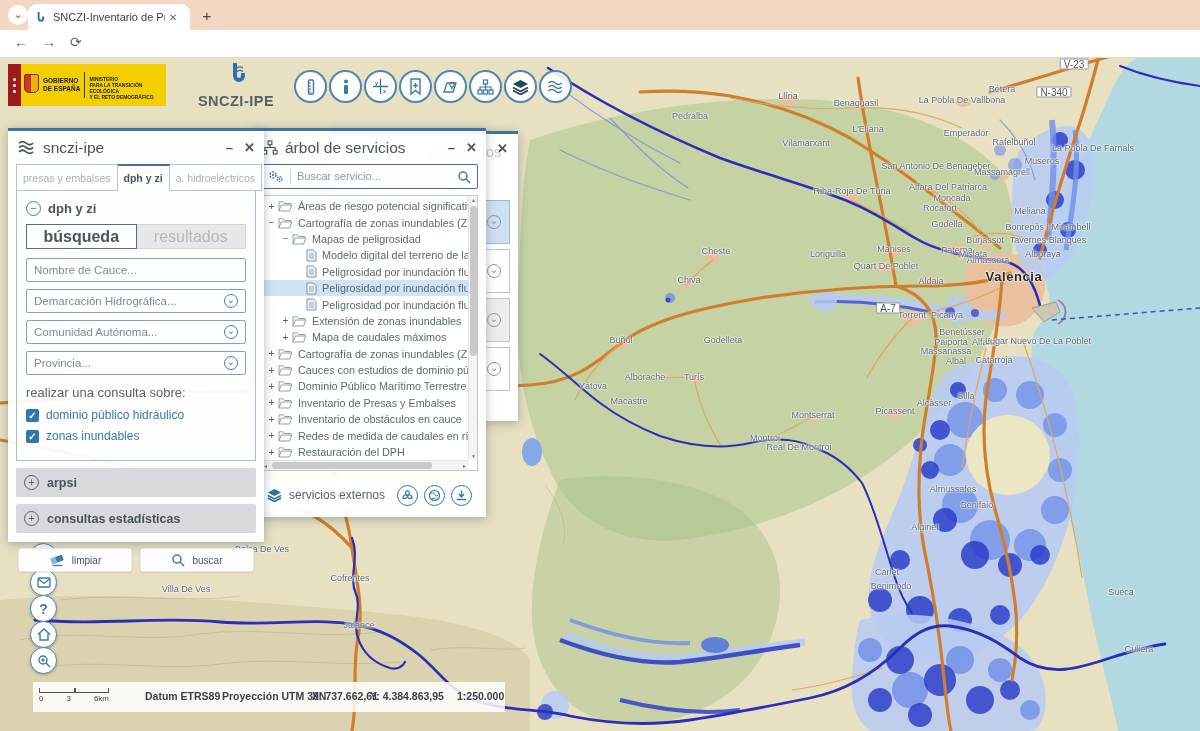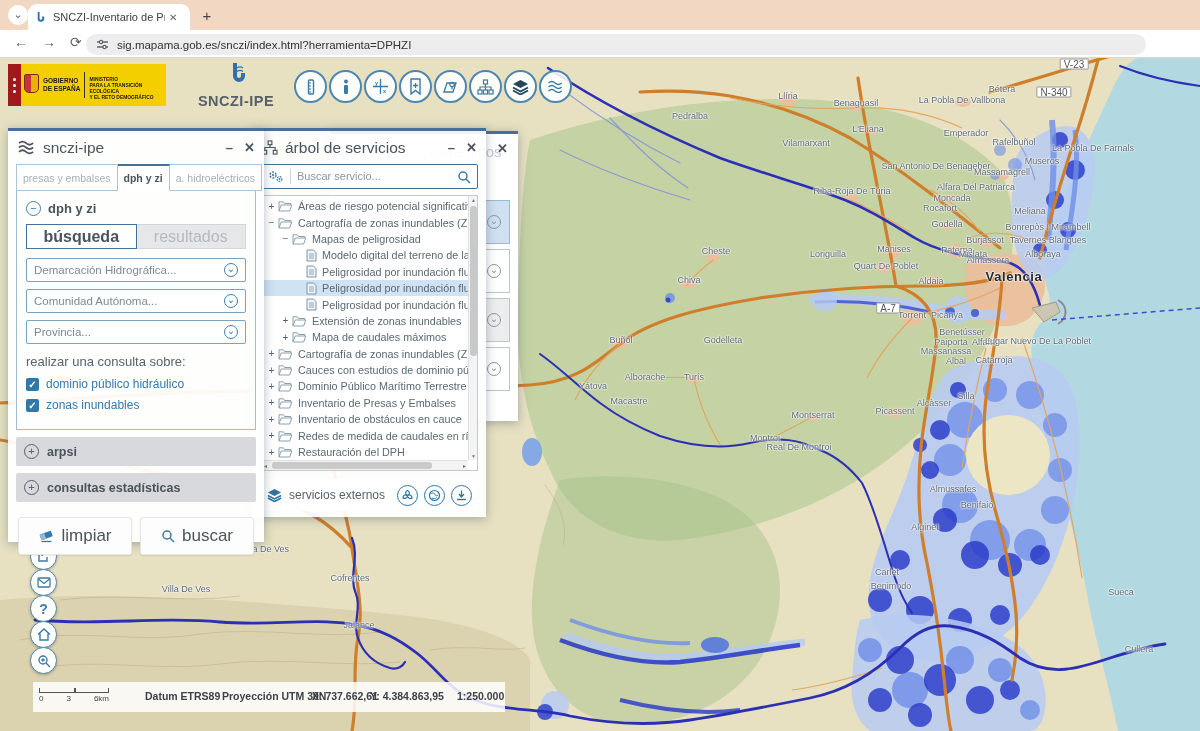--- a/index.html
+++ b/index.html
@@ -71,22 +71,22 @@
   .field { display:flex; align-items:center; height:24px; border:1px solid #7aa3c2; border-radius:2px; margin-bottom:7px; padding:0 7px; font-size:11.5px; color:#7d8b95; background:#fff; }
   .field .ph { flex:1; white-space:nowrap; overflow:hidden; }
   .chev-circ { width:14px; height:14px; border-radius:50%; border:1.2px solid #3c7fb1; color:#3c7fb1; font-size:10px; line-height:10px; text-align:center; flex:none; }
   .consulta-label { font-size:13px; color:#55636d; margin:10px 0 8px; }
   .check-row { display:flex; align-items:center; gap:7px; margin-bottom:7px; }
   .checkbox { width:13px; height:13px; border-radius:2px; background:#3077ab; color:#fff; font-size:10px; font-weight:bold; line-height:13px; text-align:center; flex:none; }
   .check-label { font-size:12px; color:#3579ad; }
   .acc-bar { margin:7px 8px 0; height:29px; background:#d8d9dd; border-radius:2px; display:flex; align-items:center; gap:8px; padding:0 8px; }
   .acc-label { font-size:12.5px; font-weight:bold; color:#4a545c; }
   .btn-row { display:flex; gap:8px; margin:15px 10px 0; }
-  .p-btn { flex:1; height:38px; background:#fdfdfd; border:1px solid #e6e6e6; border-radius:3px; box-shadow:0 1px 2px rgba(0,0,0,.08);
-    display:flex; align-items:center; justify-content:center; gap:7px; font-size:17px; color:#4a545c; }
+  .p-btn { flex:1; height:24px; background:#fdfdfd; border:1px solid #e6e6e6; border-radius:3px; box-shadow:0 1px 2px rgba(0,0,0,.08);
+    display:flex; align-items:center; justify-content:center; gap:7px; font-size:10px; color:#4a545c; }
 
   
   .ghost-title { position:absolute; left:99px; top:9px; font-size:15px; color:#c3cad0; z-index:-1; }
   .search-box { display:flex; align-items:center; margin:0 8px; height:25px; border:1.4px solid #44719b; border-radius:2px; background:#fff; padding:0 6px; }
   .search-ph { flex:1; font-size:11px; color:#8a97a0; margin-left:6px; border-left:1px solid #ccd6dd; padding-left:6px; line-height:15px; }
   .tree-box { position:relative; margin:6px 8px 0; height:276px; border:1px solid #c3c9cd; background:#fff; overflow:hidden; }
   #service-tree { position:absolute; left:0; top:2px; right:9px; bottom:10px; overflow:hidden; }
   .tree-row { height:16.4px; display:flex; align-items:center; white-space:nowrap; }
   .tree-row.selected { background:#cfe3f4; }
   .exp { width:9px; font-size:10px; color:#5a646c; flex:none; text-align:center; margin-right:2px; }
@@ -327,21 +327,21 @@
     <div class="map-label" style="left: 629px; top: 401px;">Macastre</div>
     <div class="map-label" style="left: 593px; top: 386px;">Yátova</div>
     <div class="map-label" style="left: 813px; top: 415px;">Montserrat</div>
     <div class="map-label" style="left: 765px; top: 438px;">Montroi</div>
     <div class="map-label" style="left: 799px; top: 447px;">Real De Montroi</div>
     <div class="map-label" style="left: 966px; top: 133px;">Emperador</div>
     <div class="map-label" style="left: 1014px; top: 142px;">Rafelbuñol</div>
     <div class="map-label" style="left: 1093px; top: 148px;">La Pobla De Farnals</div>
     <div class="map-label" style="left: 1042px; top: 161px;">Museros</div>
     <div class="map-label" style="left: 1002px; top: 172px;">Massamagrell</div>
-    <div class="map-label" style="left: 976px; top: 187px; text-align: right;">Alfara Del Patriarca</div>
+    <div class="map-label" style="left: 948px; top: 187px; text-align: right;">Alfara Del Patriarca</div>
     <div class="map-label" style="left: 952px; top: 198px;">Moncada</div>
     <div class="map-label" style="left: 940px; top: 208px;">Rocafort</div>
     <div class="map-label" style="left: 947px; top: 224px;">Godella</div>
     <div class="map-label" style="left: 1030px; top: 211px;">Meliana</div>
     <div class="map-label" style="left: 988px; top: 236px; margin-top: 24px;">Almàssera</div>
     <div class="map-label" style="left: 1048px; top: 227px;">Bonrepòs I Mirambell</div>
     <div class="map-label" style="left: 1048px; top: 240px;">Tavernes Blanques</div>
     <div class="map-label" style="left: 1043px; top: 254px;">Alboraya</div>
     <div class="map-label" style="left: 985px; top: 240px;">Burjassot</div>
     <div class="map-label" style="left: 957px; top: 250px;">Paterna</div>
@@ -384,30 +384,20 @@
     </svg>
     <span class="tab-title">SNCZI-Inventario de Presas y E</span>
     <span class="tab-close">✕</span>
   </div>
   <div class="newtab-btn">+</div>
 </div>
 <div class="toolbar">
   <span class="nav-ico" style="left:14px">←</span>
   <span class="nav-ico" style="left:42px">→</span>
   <span class="nav-ico" style="left:70px">⟳</span>
-  <div class="omnibox">
-    <svg width="13" height="13" viewBox="0 0 13 13">
-      <g stroke="#5f6368" stroke-width="1.3" fill="none">
-        <path d="M1 4 h11 M1 9 h11"></path>
-          <circle cx="5" cy="4" r="1.6" fill="#fff"></circle>
-          <circle cx="8.5" cy="9" r="1.6" fill="#fff"></circle>
-      </g>
-    </svg>
-    <span class="omni-url">sig.mapama.gob.es/snczi/index.html?herramienta=DPHZI</span>
-  </div>
 </div>
 
 <div id="app-header">
   <div class="gov-logo">
     <div class="gov-stripe">
         <i></i>
         <i></i>
         <i></i>
       </div>
     <div class="gov-shield"></div>
@@ -761,20 +751,23 @@
   <div class="content-box">
     <div class="sec-head">
       <span class="circ-ico">−</span>
       <span class="sec-title">dph y zi</span>
     </div>
     <div class="inner-tabs">
       <div class="i-tab active">búsqueda</div>
       <div class="i-tab disabled">resultados</div>
     </div>
     <div class="field">
+      <span class="ph">Nombre de Cauce...</span>
+    </div>
+    <div class="field">
       <span class="ph">Demarcación Hidrográfica...</span>
       <span class="chev-circ">⌄</span>
     </div>
     <div class="field">
       <span class="ph">Comunidad Autónoma...</span>
       <span class="chev-circ">⌄</span>
     </div>
     <div class="field">
       <span class="ph">Provincia...</span>
       <span class="chev-circ">⌄</span>

